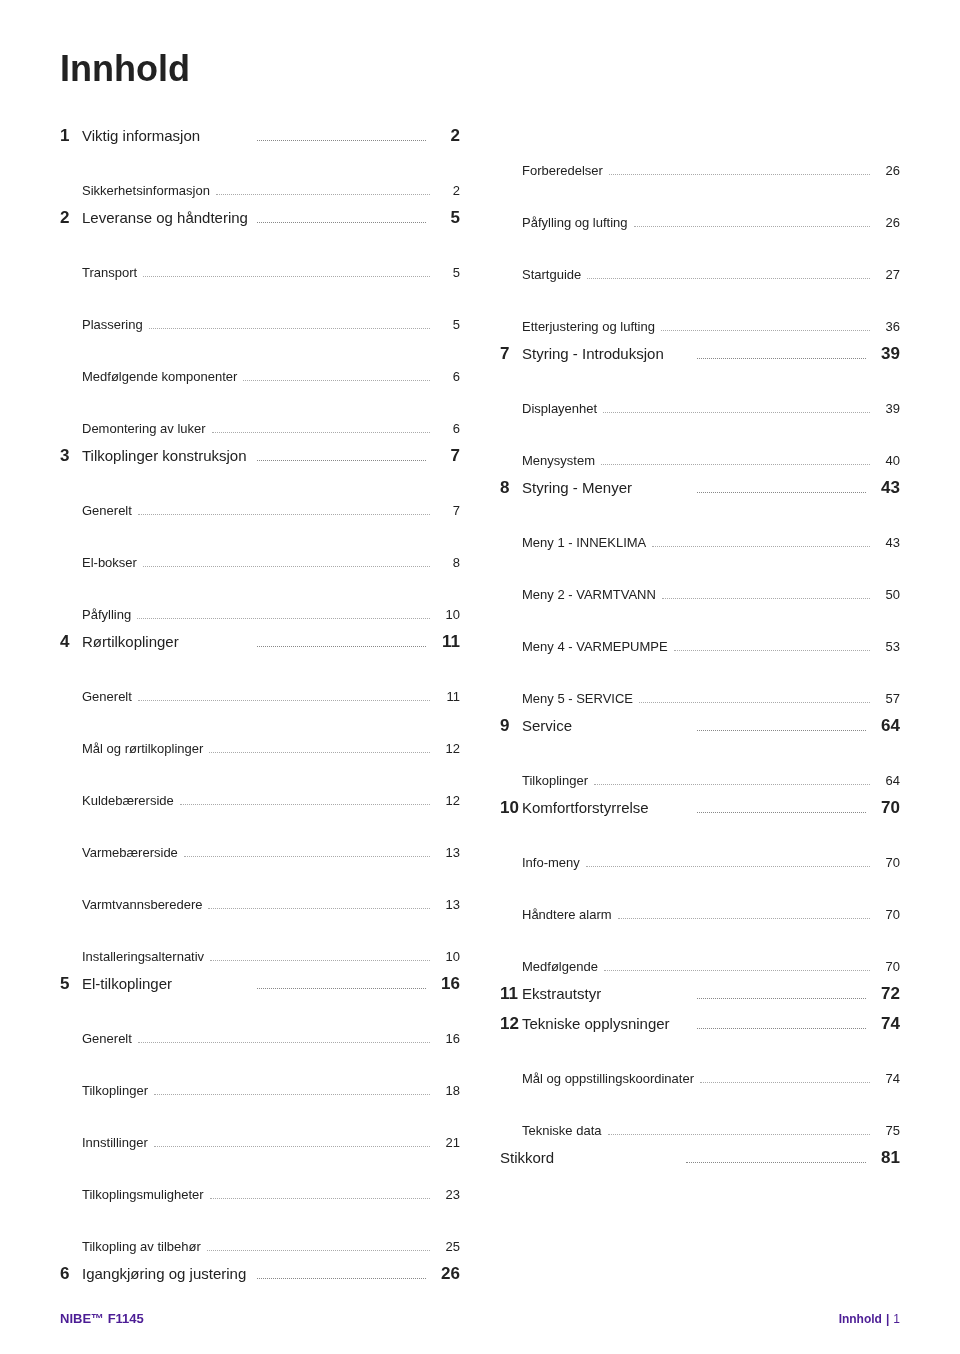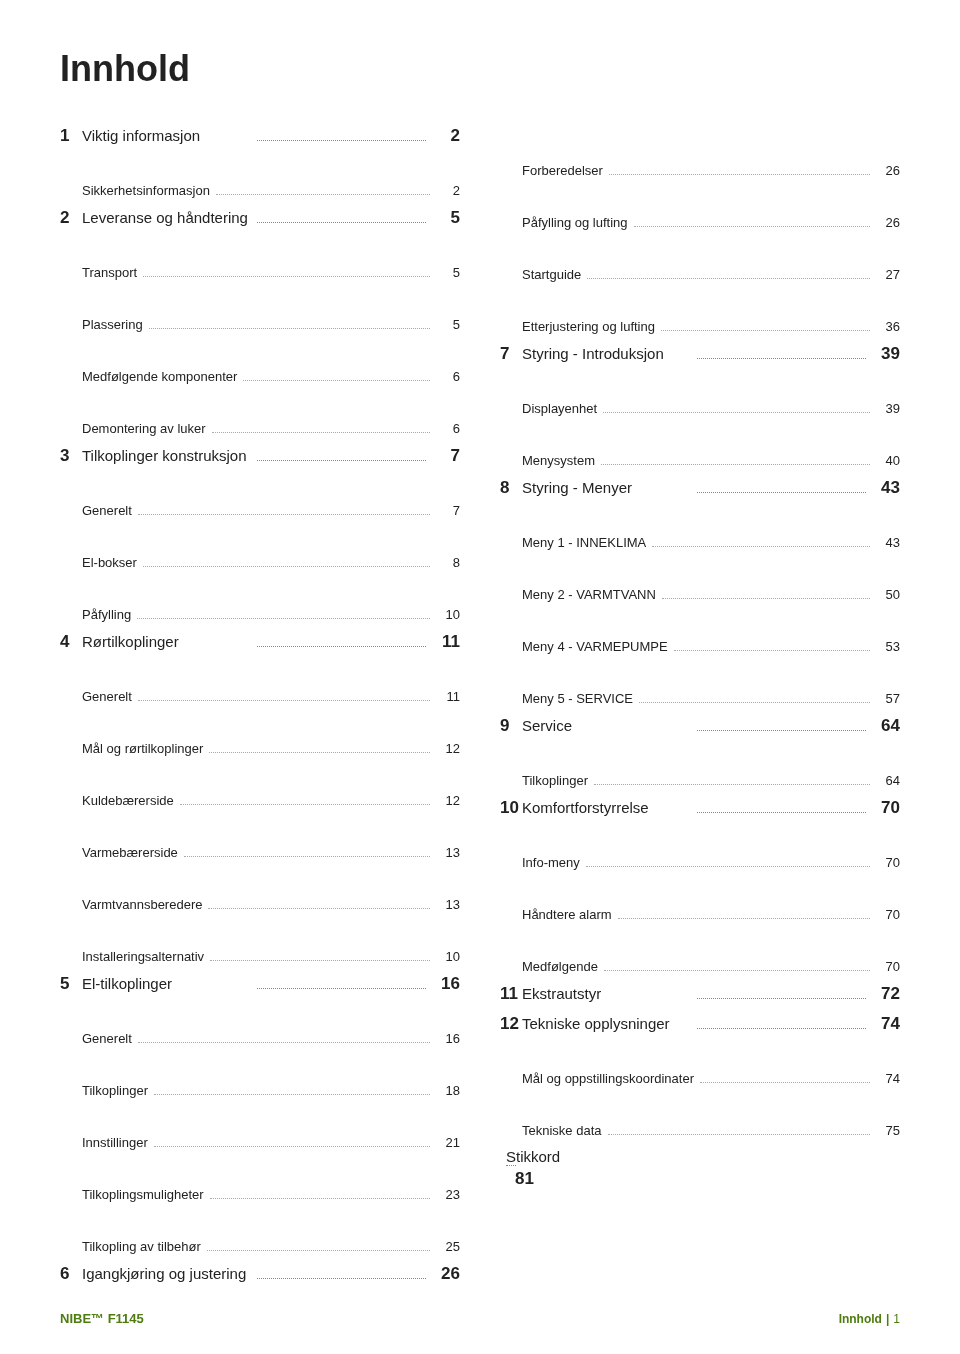--- a/index.html
+++ b/index.html
@@ -96,21 +96,21 @@
     .footer {
       position: absolute;
       bottom: 28px;
       left: 0;
       right: 0;
       display: flex;
       justify-content: space-between;
       align-items: center;
       padding: 0 60px;
       font-size: 12px;
-      color: #4d7c0f;
+      color: #4c1d95;
     }
     .footer-brand {
       font-weight: bold;
       font-size: 13px;
     }
     .footer-right {
       display: flex;
       align-items: center;
       gap: 4px;
     }
@@ -425,21 +425,21 @@
               <span class="toc-sub-page">74</span>
             </div>
             <div class="toc-sub-row">
               <span class="toc-sub-title">Tekniske data</span>
               <span class="toc-sub-dots"></span>
               <span class="toc-sub-page">75</span>
             </div>
           </div>
         </div>
         <div class="toc-section">
-          <div class="toc-section-header" style="margin-top: 8px; flex-direction: column;">
+          <div class="toc-section-header" style="margin-top: 8px;">
             <span class="toc-section-title">Stikkord</span>
             <span class="toc-dots"></span>
             <span class="toc-page">81</span>
           </div>
         </div>
       </div>
   </div>
 
   <div class="footer">
     <span class="footer-brand">NIBE™ F1145</span>

